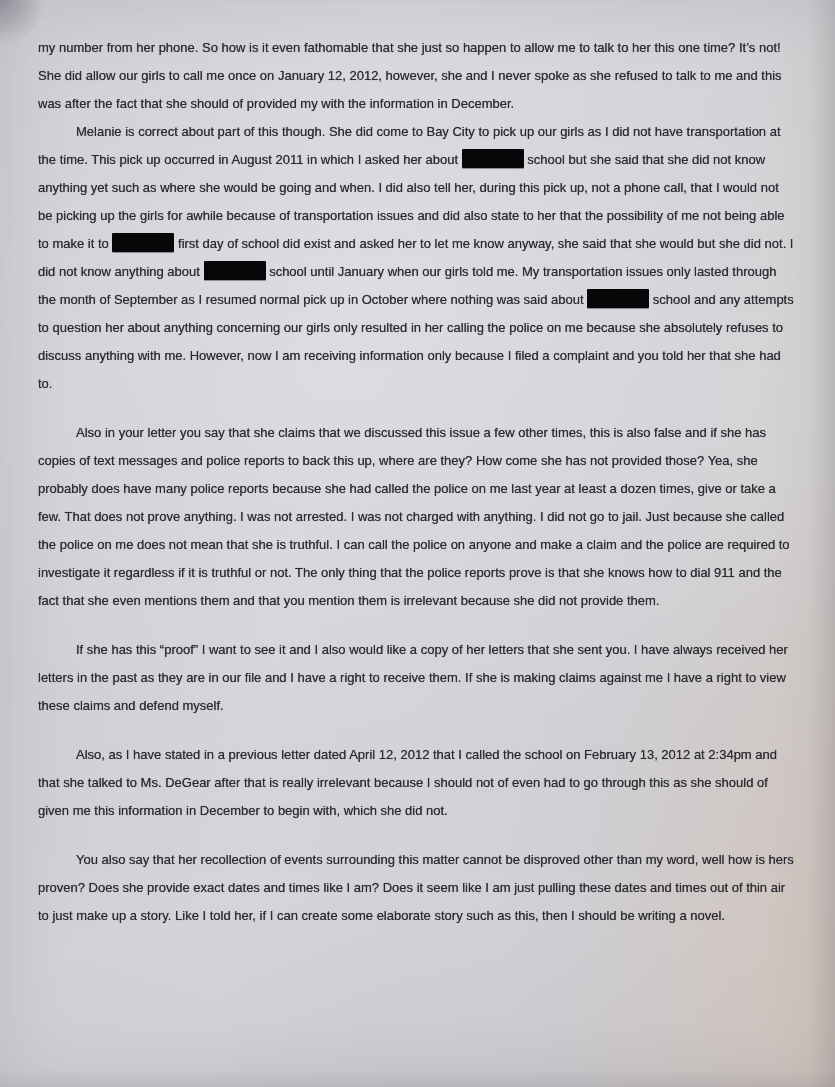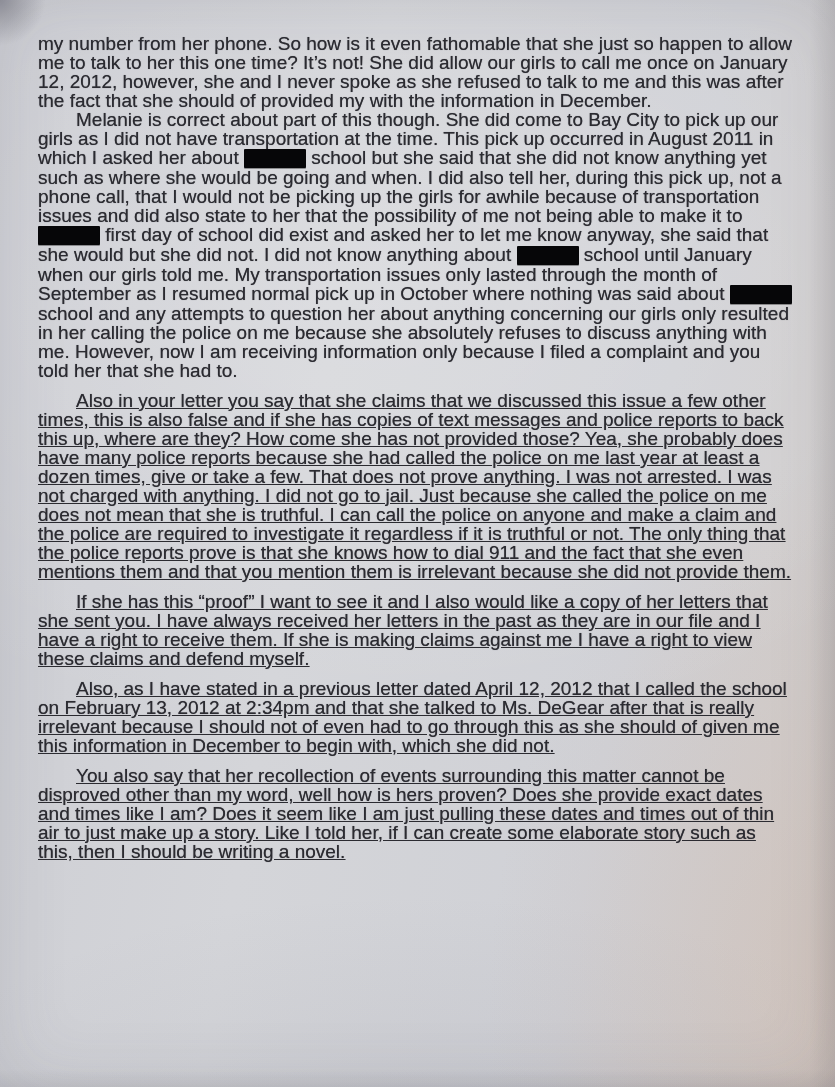--- a/index.html
+++ b/index.html
@@ -35,33 +35,32 @@
   .edge-shade-bottom {
     position: absolute; bottom: 0; left: 0;
     width: 100%; height: 18px;
     background: linear-gradient(to top, rgba(95,92,100,0.10), rgba(95,92,100,0));
     pointer-events: none;
   }
   .letter {
     position: absolute;
     top: 34px; left: 38px; right: 40px; bottom: 0;
     color: var(--ink, #2b2b31);
-    font-size: 19px;
-    line-height: 19px;
+    font-size: 13px;
+    line-height: 28px;
     text-shadow: 0 0 0.7px rgba(43,43,49,0.75);
   }
   .para {
     margin: 0;
   }
   .para.indent {
     text-indent: 38px;
   }
   .para.gap {
-    margin-top: 11px;
-    text-decoration: underline;
+    margin-top: 21px;
   }
   .redaction {
     display: inline-block;
     width: 62px;
     height: 19px;
     background: var(--redaction, #060608);
     vertical-align: -4px;
     border-radius: 1px;
     box-shadow: 0 1px 0 rgba(0,0,0,0.35);
   }

